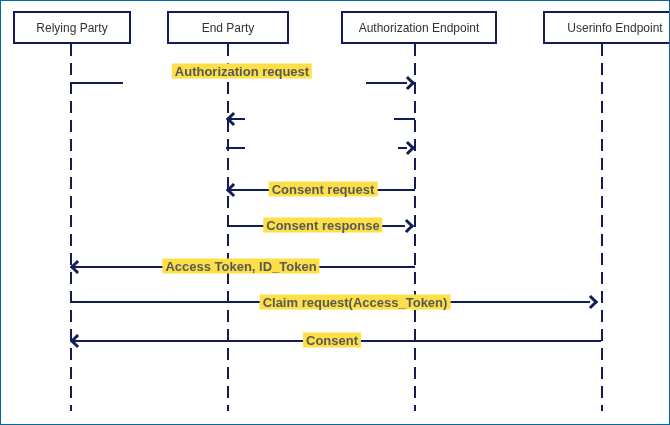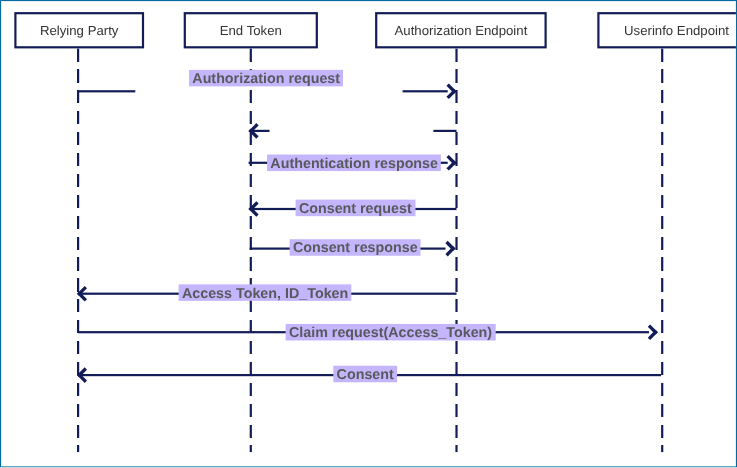--- a/index.html
+++ b/index.html
@@ -23,59 +23,58 @@
   
   .seg{position:absolute;height:2px;background:#121c56;z-index:2;}
   
   .ah{position:absolute;width:10px;height:10px;box-sizing:border-box;z-index:4;}
   .ah.r{border-top:3px solid #121c56;border-right:3px solid #121c56;transform:rotate(45deg);}
   .ah.l{border-top:3px solid #121c56;border-left:3px solid #121c56;transform:rotate(-45deg);}
   
   .mlabel{
     position:absolute;transform:translate(-50%,-50%);z-index:3;
     font-size:13px;font-weight:bold;color:#58595b;white-space:nowrap;
-    background:#c4b5fd;padding:0 3px;line-height:15px;
+    background:#fde047;padding:0 3px;line-height:15px;
   }
 </style>
 </head>
 <body>
 
 <div class="canvas">
 
   <div class="lifeline" style="left:69px"></div>
   <div class="lifeline" style="left:226px"></div>
   <div class="lifeline" style="left:413px"></div>
   <div class="lifeline" style="left:600px"></div>
 
   <div class="pbox" style="left:12px;width:118px">
     <span>Relying Party</span>
   </div>
   <div class="pbox" style="left:166px;width:122px">
-    <span>End Token</span>
+    <span>End Party</span>
   </div>
   <div class="pbox" style="left:340px;width:156px">
     <span>Authorization Endpoint</span>
   </div>
   <div class="pbox" style="left:542px;width:144px">
     <span>Userinfo Endpoint</span>
   </div>
 
   <div class="seg" style="left:70px;top:81px;width:52px"></div>
   <div class="seg" style="left:365px;top:81px;width:41px"></div>
   <div class="ah r" style="left:402px;top:77px"></div>
   <div class="mlabel" style="left:241px;top:70px">Authorization request</div>
 
   <div class="seg" style="left:228px;top:117px;width:16px"></div>
   <div class="seg" style="left:393px;top:117px;width:21px"></div>
   <div class="ah l" style="left:227px;top:113px"></div>
 
   <div class="seg" style="left:225px;top:146px;width:19px"></div>
   <div class="seg" style="left:397px;top:146px;width:9px"></div>
   <div class="ah r" style="left:402px;top:142px"></div>
-  <div class="mlabel" style="left:321px;top:147px">Authentication response</div>
 
   <div class="seg" style="left:228px;top:188px;width:186px"></div>
   <div class="ah l" style="left:227px;top:184px"></div>
   <div class="mlabel" style="left:322px;top:188px">Consent request</div>
 
   <div class="seg" style="left:226px;top:224px;width:178px"></div>
   <div class="ah r" style="left:401px;top:220px"></div>
   <div class="mlabel" style="left:322px;top:224px">Consent response</div>
 
   <div class="seg" style="left:72px;top:265px;width:342px"></div>

